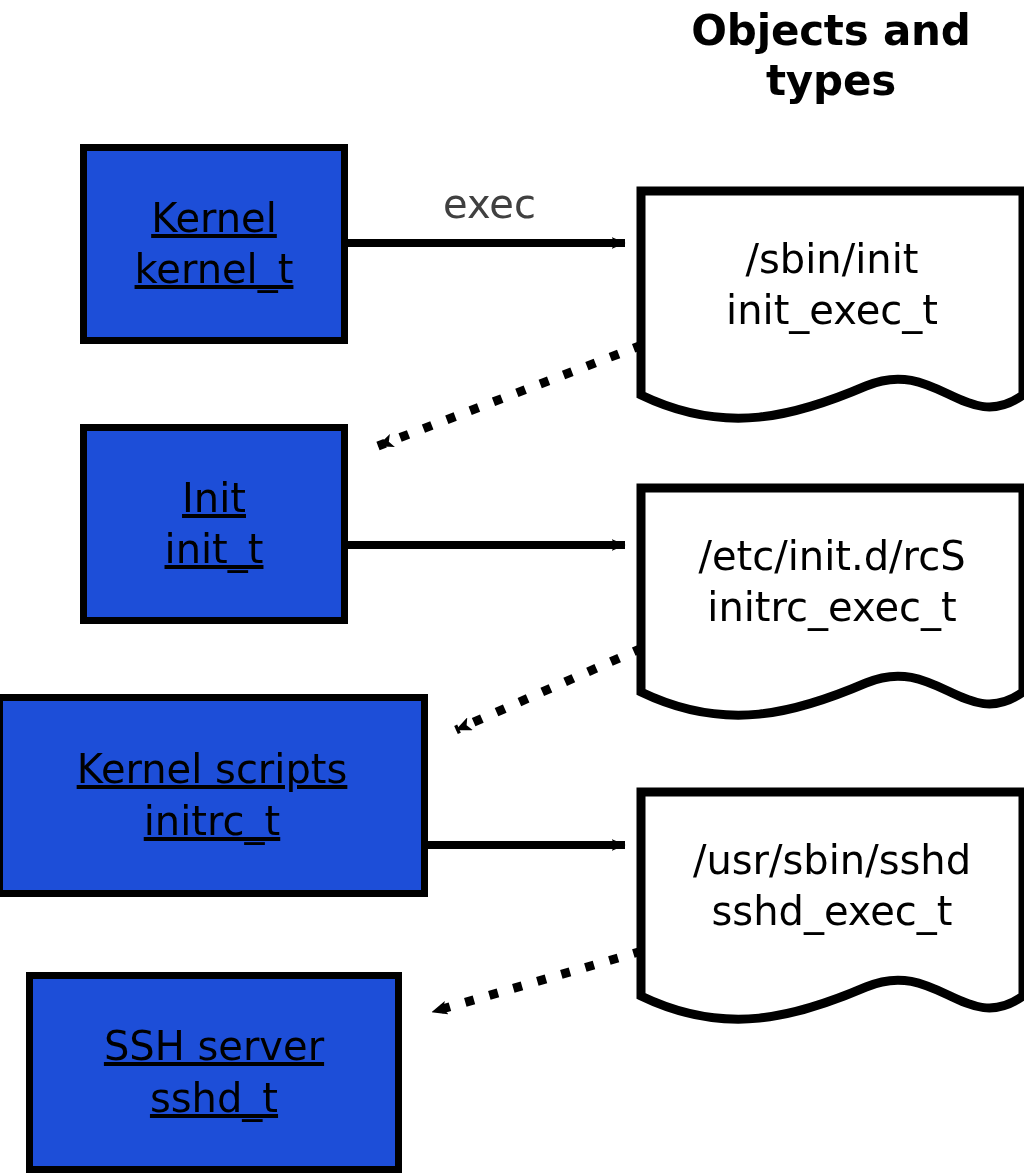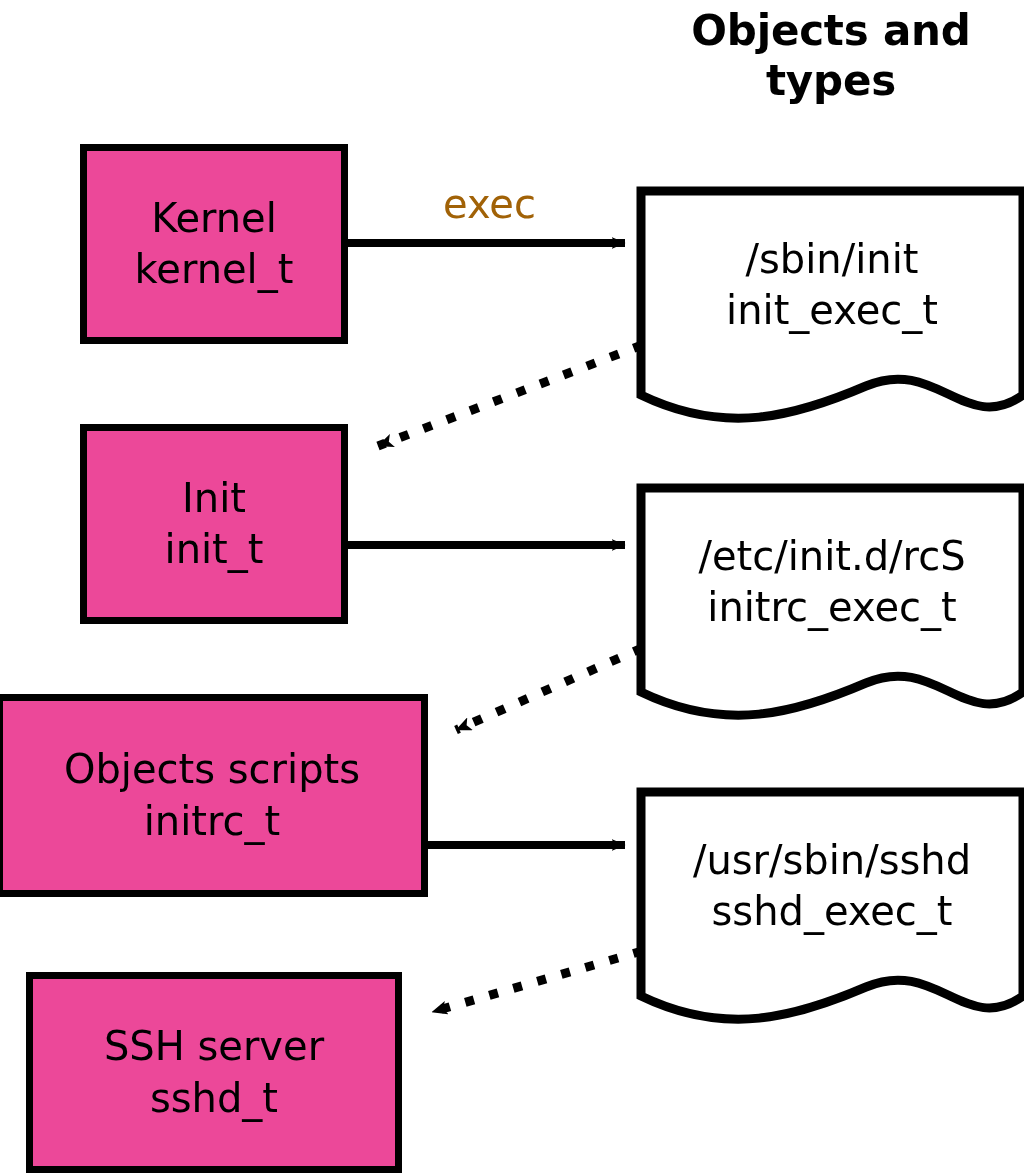--- a/index.html
+++ b/index.html
@@ -25,25 +25,26 @@
     white-space: pre-line;
     letter-spacing: -0.2px;
   }
   #header-left  { left: 36px;  top: 6px;  width: 370px; }
   #header-right { left: 636px; top: 6px; width: 390px; }
 
   .proc-box {
     position: absolute;
     box-sizing: border-box;
     border: 7px solid #000000;
-    background: #ec4899;
+    background: #1d4ed8;
     display: flex;
     align-items: center;
     justify-content: center;
     text-align: center;
+    text-decoration: underline;
   }
   .proc-box .lines {
     font-size: 40px;
     line-height: 1.28;
     color: #000000;
     white-space: pre-line;
   }
 
   .doc-shape {
     position: absolute;
@@ -60,21 +61,21 @@
     white-space: pre-line;
     pointer-events: none;
   }
 
   .edge { position: absolute; left: 0; top: 0; width: 1024px; height: 1173px; pointer-events: none; }
   .edge svg { display:block; }
 
   .edge-label {
     position: absolute;
     font-size: 40px;
-    color: #a16207;
+    color: #404040;
     white-space: nowrap;
   }
 </style>
 </head>
 <body>
 
 <div id="canvas">
 
 
   <div id="header-right" class="col-header">Objects and
@@ -123,21 +124,21 @@
     <div class="lines">Kernel
 kernel_t</div>
   </div>
 
   <div class="proc-box" style="left:80px; top:424px; width:268px; height:200px;">
     <div class="lines">Init
 init_t</div>
   </div>
 
   <div class="proc-box" style="left:-4px; top:694px; width:432px; height:203px;">
-    <div class="lines">Objects scripts
+    <div class="lines">Kernel scripts
 initrc_t</div>
   </div>
 
   <div class="proc-box" style="left:26px; top:972px; width:376px; height:201px;">
     <div class="lines" style="">SSH server
 sshd_t</div>
   </div>
 
   <div class="doc-shape" style="left:636px; top:186px; width:392px; height:244px;">
     <svg width="392" height="244" viewBox="0 0 392 244" xmlns="http://www.w3.org/2000/svg">

